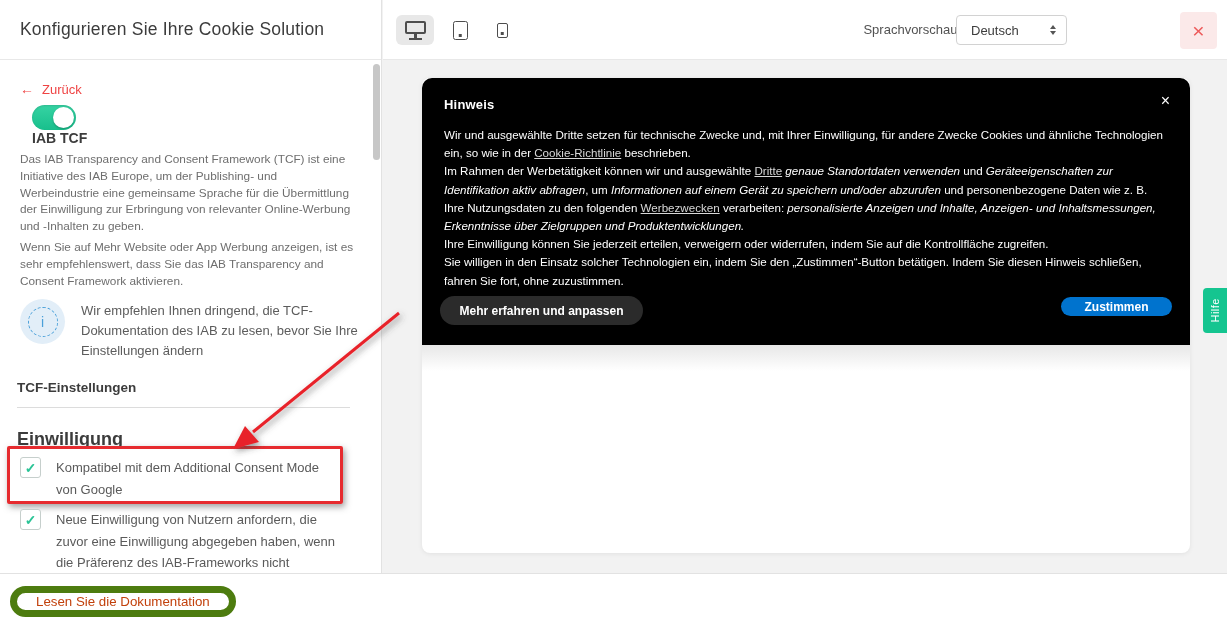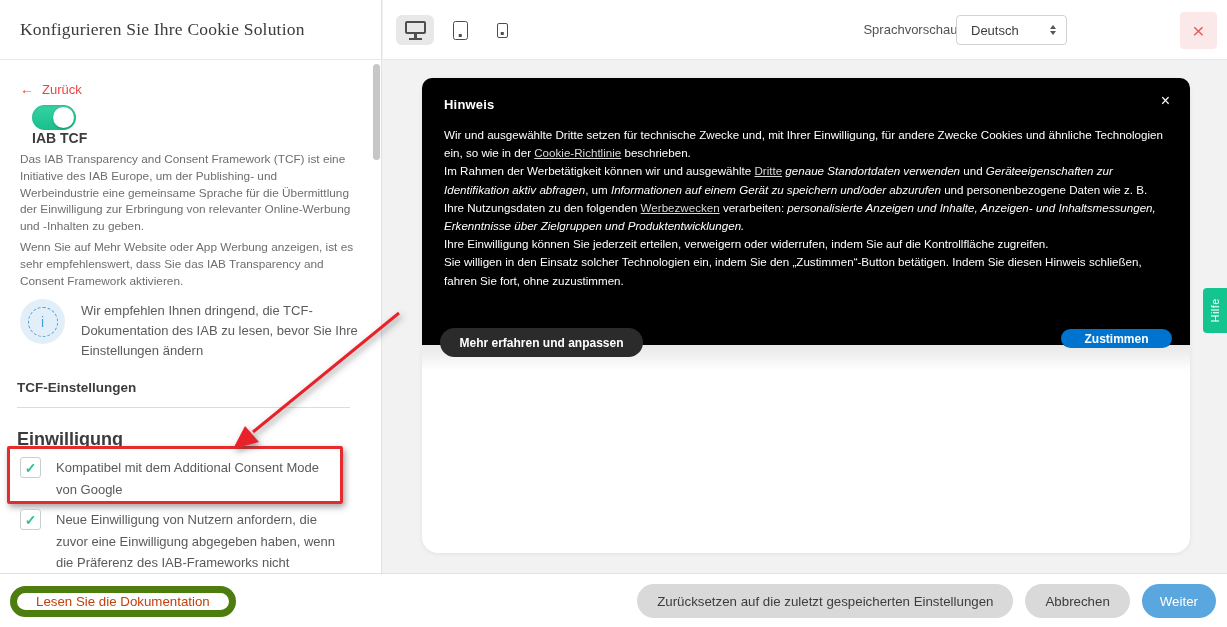--- a/index.html
+++ b/index.html
@@ -2,21 +2,21 @@
 <html><head>
 <meta charset="utf-8">
 <style>
   * { margin:0; padding:0; box-sizing:border-box; }
   html,body { width:1227px; height:627px; }
   body { position:relative; font-family:"Liberation Sans", sans-serif; background:#f2f2f2; overflow:hidden; color:#3f3f3f; }
 
   
   .sidebar { position:absolute; left:0; top:0; width:382px; height:573px; background:#fff; border-right:1px solid #e2e2e2; z-index:5; }
   .sidebar-header { height:60px; border-bottom:1px solid #e8e8e8; display:flex; align-items:center; padding:0 20px; }
-  .page-title { font-size:17.5px; color:#3c3c3c; letter-spacing:.2px; white-space:nowrap;font-family:Liberation Serif, serif; }
+  .page-title { font-size:17.5px; color:#3c3c3c; letter-spacing:.2px; white-space:nowrap; }
   .back-link { position:absolute; left:20px; top:81px; font-size:13px; color:#ef4444; cursor:pointer; }
   .back-link .arrow { margin-right:8px; font-size:14px; }
   .toggle-row { position:absolute; left:20px; top:105px; display:flex; align-items:center;flex-direction:column; }
   .toggle { width:44px; height:25px; border-radius:13px; background:linear-gradient(180deg,#36d3a3,#18bf8c); position:relative; box-shadow:inset 0 1px 2px rgba(0,0,0,.12); cursor:pointer; }
   .toggle .knob { position:absolute; right:2px; top:2px; width:21px; height:21px; border-radius:50%; background:#fff; box-shadow:0 1px 2px rgba(0,0,0,.25); }
   .toggle-label { margin-left:12px; font-size:14px; font-weight:bold; color:#3c3c3c; }
   .side-p { position:absolute; left:20px; width:336px; font-size:11.8px; line-height:16.8px; color:#6e6e6e; }
   .p1 { top:151px; }
   .p2 { top:239px; }
   .info-row { position:absolute; left:20px; top:299px; width:340px; display:flex; }
@@ -52,29 +52,29 @@
   .icon-mobile { width:11px; height:15px; border:1.6px solid #4d4d4d; border-radius:2px; position:relative; }
   .lang-label { position:absolute; right:266px; top:22px; font-size:13px; color:#525252; }
   .lang-select { position:absolute; right:160px; top:15px; width:111px; height:30px; border:1px solid #d2d2d2; border-radius:4px; background:#fff; display:flex; align-items:center; padding:0 10px 0 14px; cursor:pointer; }
   .lang-value { font-size:13px; color:#3d3d3d; flex:1; }
   .updown { display:flex; flex-direction:column; gap:2px; align-items:center; }
   .updown .tri-up { width:0; height:0; border-left:3.5px solid transparent; border-right:3.5px solid transparent; border-bottom:4.5px solid #555; }
   .updown .tri-down { width:0; height:0; border-left:3.5px solid transparent; border-right:3.5px solid transparent; border-top:4.5px solid #555; }
   .close-btn { position:absolute; right:10px; top:12px; width:37px; height:37px; border-radius:4px; background:#fbe9e9; color:#ed5a5a; font-size:21px; display:flex; align-items:center; justify-content:center; cursor:pointer; }
 
   
-  .preview-wrap { position:absolute; left:422px; top:78px; width:768px; height:475px; background:#fff; border-radius:16px; box-shadow:0 1px 5px rgba(0,0,0,.07); z-index:3; }
+  .preview-wrap { position:absolute; left:422px; top:78px; width:768px; height:475px; background:#fff; border-radius:8px; box-shadow:0 1px 5px rgba(0,0,0,.07); z-index:3; }
   .banner-shadow { position:absolute; left:0; top:267px; width:100%; height:26px; background:linear-gradient(180deg,#e7e7e7,#fff); }
   .cookie-banner { position:absolute; left:0; top:0; width:768px; height:267px; background:#000; border-radius:10px 10px 0 0; color:#fff; }
   .banner-title { position:absolute; left:22px; top:19px; font-size:13px; font-weight:bold; letter-spacing:.2px; }
   .banner-close { position:absolute; right:20px; top:14px; font-size:16px; color:#fff; cursor:pointer; }
   .banner-body { position:absolute; left:22px; top:48px; width:726px; font-size:11.6px; line-height:18.2px; color:#fff; }
   .banner-body span.u { text-decoration:underline; color:#d8d8d8; cursor:pointer; }
   .banner-body span.i { font-style:italic; }
-  .banner-btn { position:absolute; border-radius:15px; font-size:12px; font-weight:bold; color:#fff; display:flex; align-items:center; justify-content:center; cursor:pointer;margin-top:32px; }
+  .banner-btn { position:absolute; border-radius:15px; font-size:12px; font-weight:bold; color:#fff; display:flex; align-items:center; justify-content:center; cursor:pointer; }
   .btn-customize { left:18px; top:218px; width:203px; height:29px; background:#2b2b2b; }
   .btn-accept { left:639px; top:219px; width:111px; height:19px; background:#0073ce; }
 
   
   .help-tab { position:absolute; left:1203px; top:288px; width:24px; height:45px; background:#15c590; border-radius:4px 0 0 4px; display:flex; align-items:center; justify-content:center; z-index:45; cursor:pointer; }
   .help-tab span { writing-mode:vertical-rl; transform:rotate(180deg); color:#fff; font-size:11px; letter-spacing:.5px; }
 
   
   .footer { position:absolute; left:0; top:573px; width:1227px; height:54px; background:#fff; border-top:1px solid #e2e2e2; z-index:20; }
   .pill { border-radius:17px; font-size:13.3px; display:inline-flex; align-items:center; justify-content:center; cursor:pointer; white-space:nowrap; }
@@ -181,18 +181,13 @@
     <div class="banner-btn btn-accept">Zustimmen</div>
   </div>
 </div>
 
 <div class="help-tab">
     <span>Hilfe</span>
   </div>
 
 <div class="footer">
   <div class="pill btn-docs">Lesen Sie die Dokumentation</div>
-  <div class="footer-right">
-    <div class="pill btn-gray">Zurücksetzen auf die zuletzt gespeicherten Einstellungen</div>
-    <div class="pill btn-gray">Abbrechen</div>
-    <div class="pill btn-next">Weiter</div>
-  </div>
 </div>
 
 </body></html>

